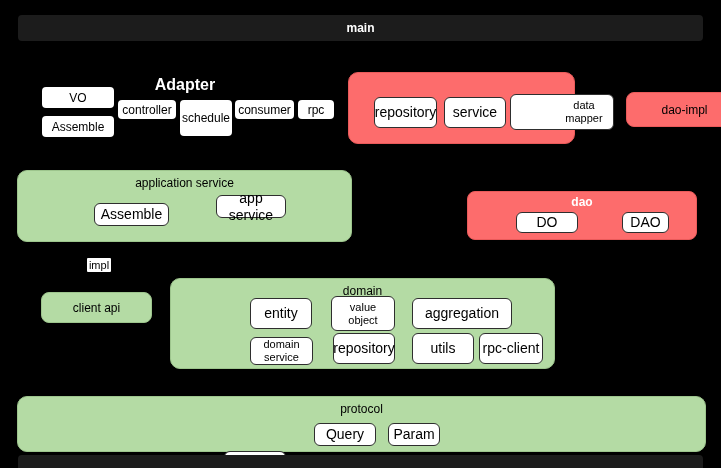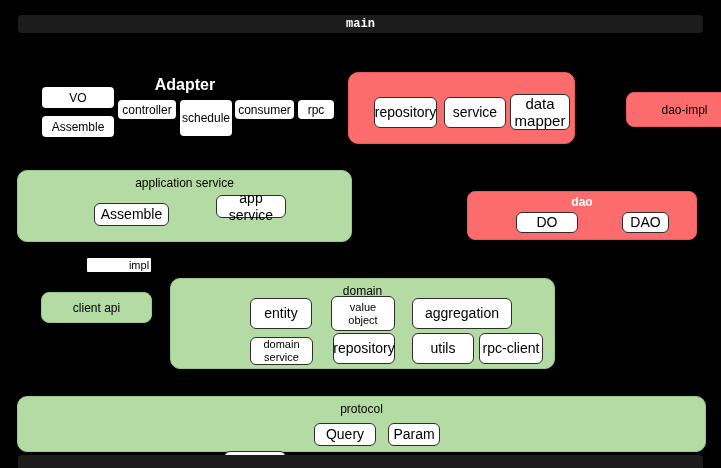--- a/index.html
+++ b/index.html
@@ -19,21 +19,21 @@
     position: absolute;
     background: #1c1c1c;
     border-radius: 4px;
     color: #ffffff;
     font-weight: bold;
     font-size: 12px;
     display: flex;
     align-items: center;
     justify-content: center;
   }
-  #bar-main  { left: 18px; top: 15px;  width: 685px; height: 18px; font-family: Liberation Mono, monospace; }
+  #bar-main  { left: 18px; top: 15px;  width: 685px; height: 26px; }
   #bar-bottom{ left: 18px; top: 455px; width: 685px; height: 20px; }
 
   .free-label {
     position: absolute;
     font-size: 16px;
     text-align: center;
   }
   .lbl-adapter {
     left: 145px; top: 76px; width: 80px; height: 16px;
     color: #ffffff; font-weight: bold;
@@ -50,21 +50,21 @@
     font-size: 12px;
     color: #000000;
   }
   .chip-vo        { left: 42px;  top: 87px;  width: 72px; height: 21px; }
   .chip-assemble  { left: 42px;  top: 116px; width: 72px; height: 21px; }
   .chip-controller{ left: 118px; top: 100px; width: 58px; height: 19px; }
   .chip-schedule  { left: 180px; top: 100px; width: 52px; height: 36px; }
   .chip-consumer  { left: 235px; top: 100px; width: 59px; height: 19px; }
   .chip-rpc       { left: 298px; top: 100px; width: 36px; height: 19px; }
   .chip-impl      { left: 87px;  top: 258px; width: 24px; height: 14px;
-                    font-size: 11px; border-radius: 1px; padding-left: 40px; }
+                    font-size: 11px; border-radius: 1px; }
 
   
   .container {
     position: absolute;
     border-radius: 10px;
   }
   .container .title {
     text-align: center;
     font-size: 12px;
     padding-top: 5px;
@@ -85,21 +85,21 @@
     text-align: center;
     font-size: 14px;
     line-height: 1.15;
     white-space: pre-line;
     color: #000000;
   }
 
   .c-infra { left: 348px; top: 72px; width: 225px; height: 70px; }
   .n-repository  { left: 25px;  top: 24px; width: 61px; height: 29px; }
   .n-service     { left: 95px;  top: 24px; width: 60px; height: 29px; }
-  .n-datamapper  { left: 161px; top: 21px; width: 58px; height: 34px; font-size: 15px; }
+  .n-datamapper  { left: 161px; top: 21px; width: 58px; height: 34px; font-size: 11px; padding-left: 44px; }
 
   .c-daoimpl {
     left: 585px; top: 92px; width: 115px; height: 33px;
     border-radius: 8px;
     display: flex; align-items: center; justify-content: center;
     font-size: 12px;
     margin-left: 41px;
   }
 
   .c-appservice { left: 17px; top: 170px; width: 333px; height: 70px; }

